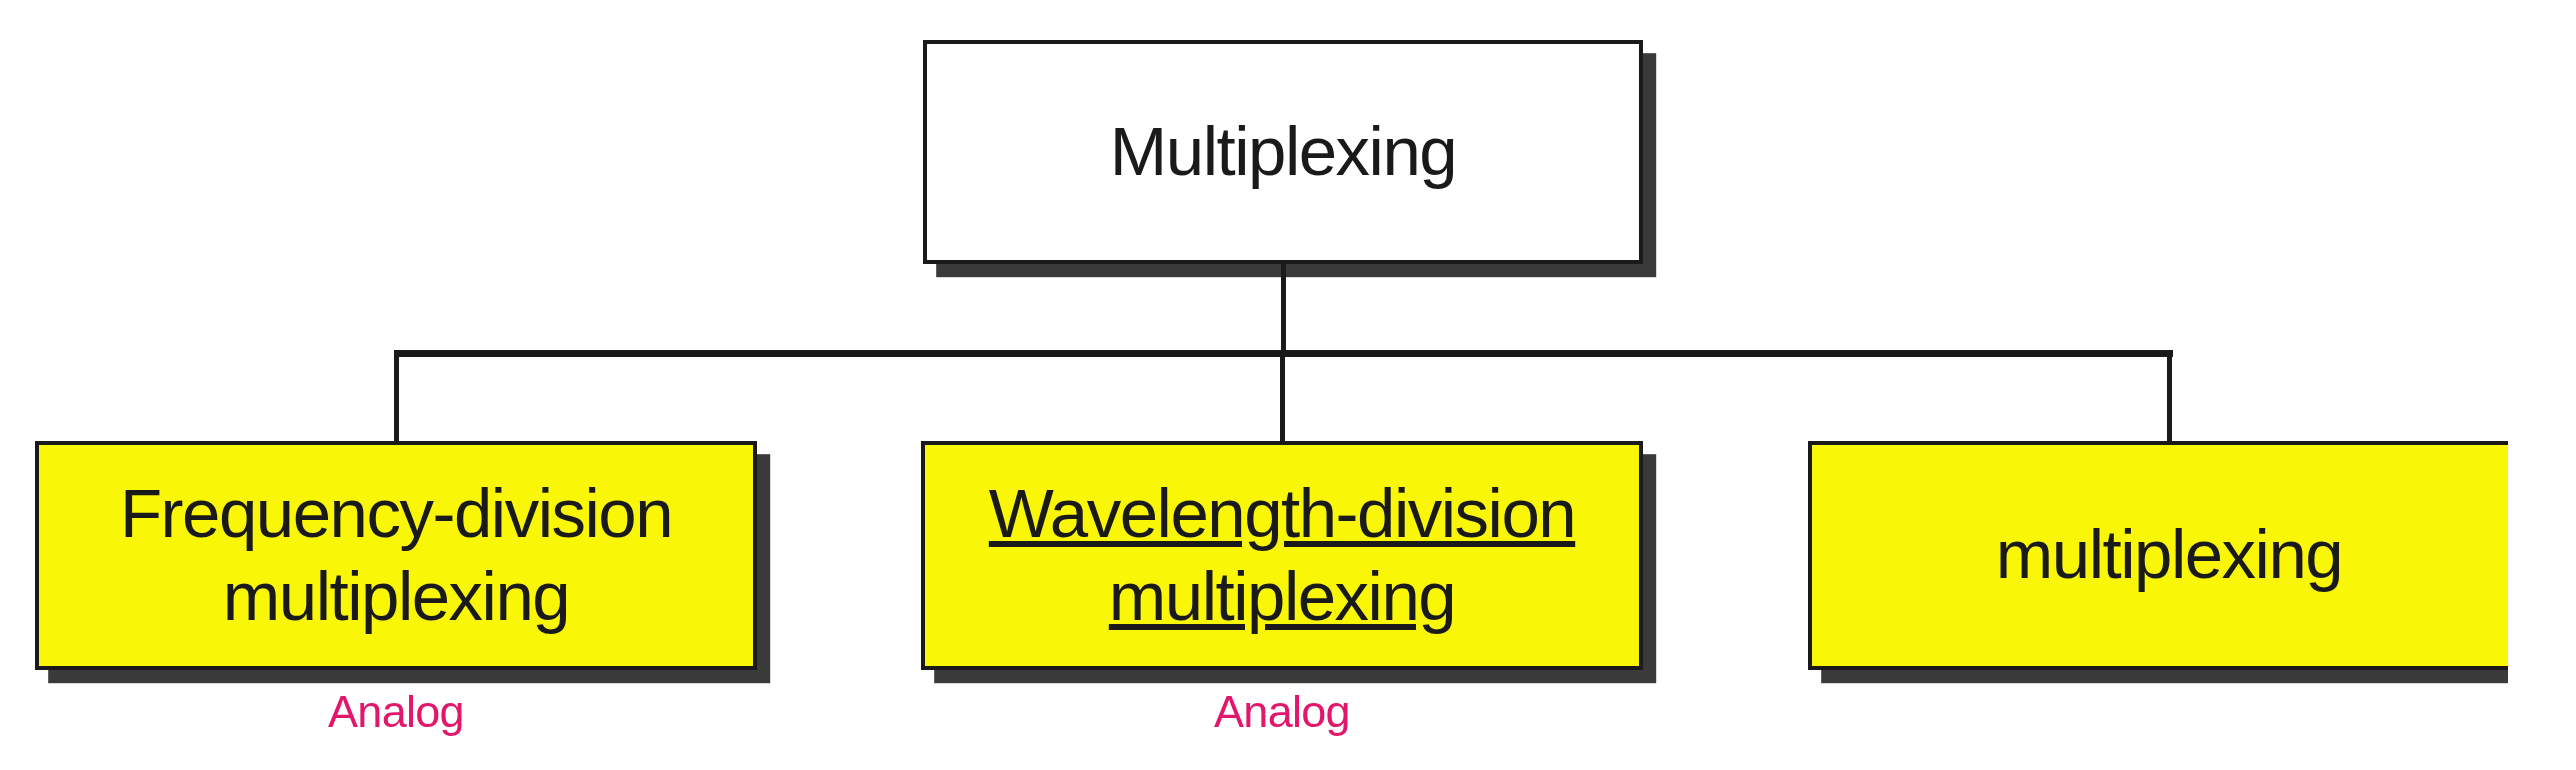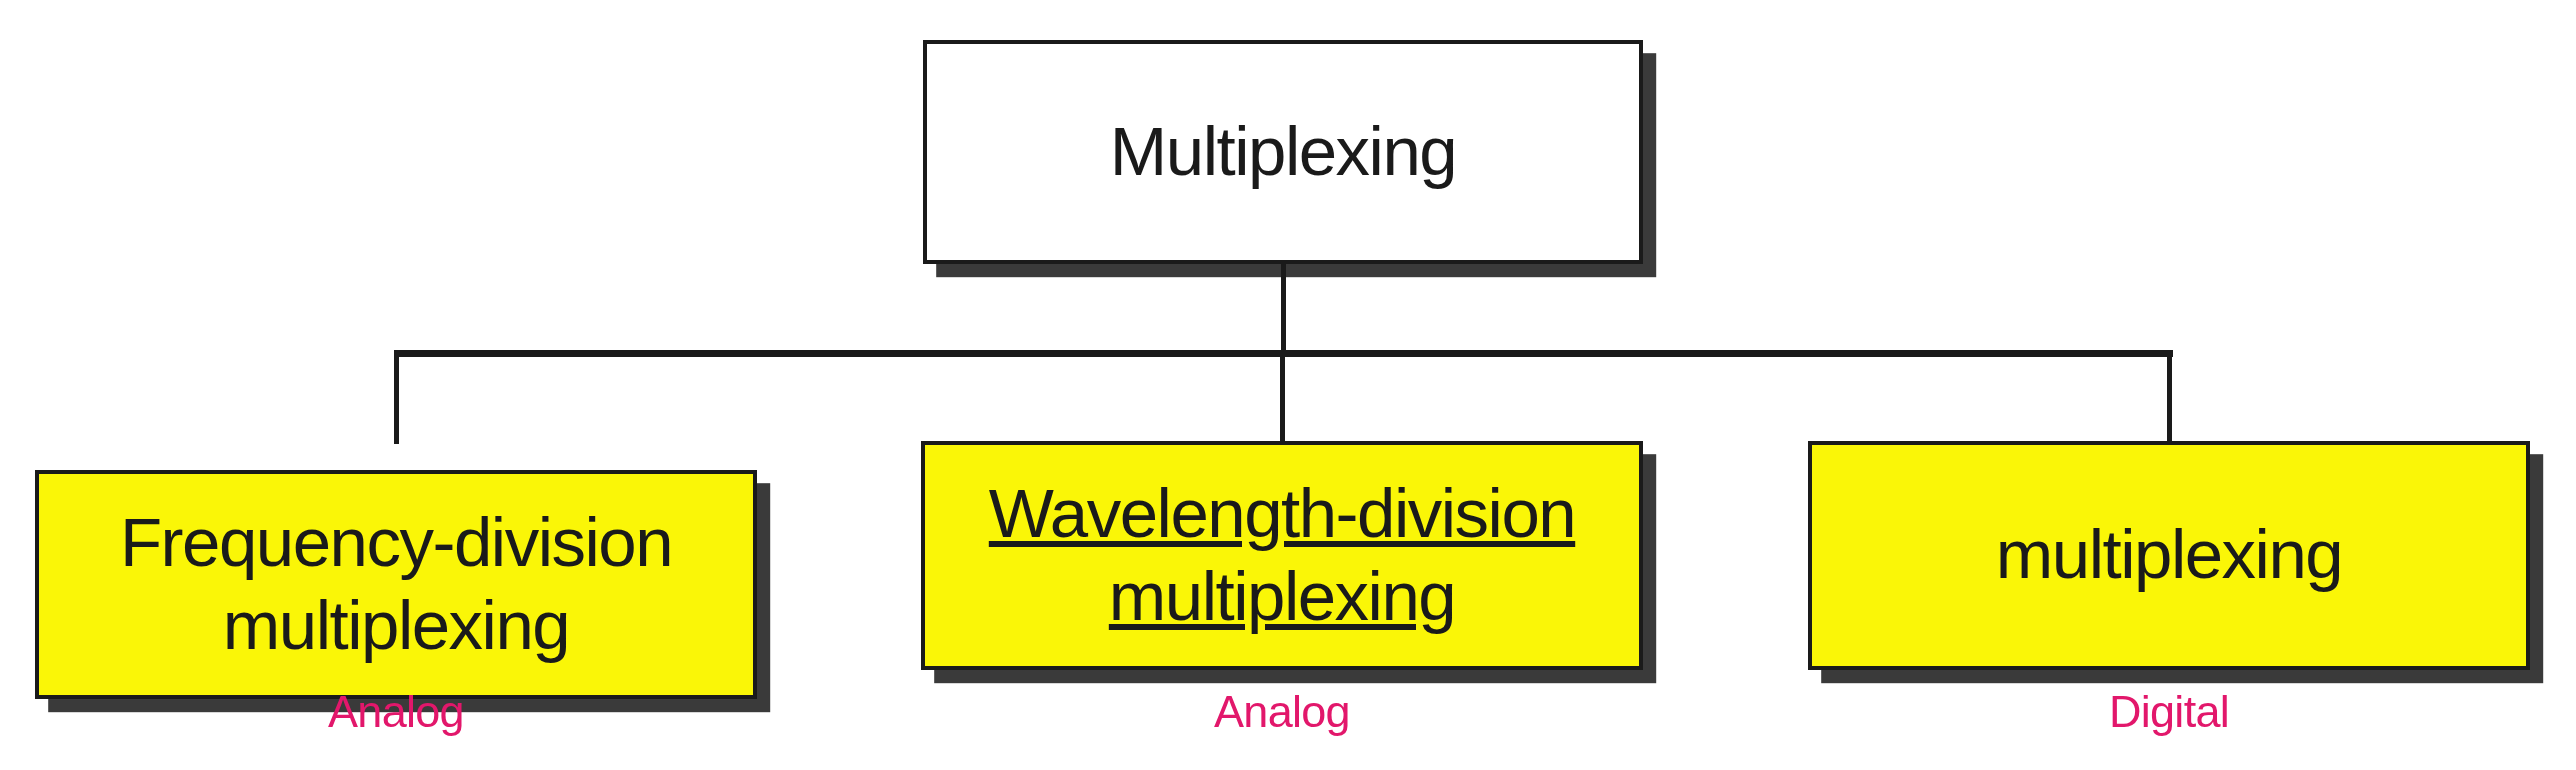--- a/index.html
+++ b/index.html
@@ -5,38 +5,37 @@
   :root{
     --bg:#ffffff; --border:#1a1a1a; --shadow:#3a3a3a;
     --leaf-fill:#faf607; --root-fill:#ffffff; --category:#e2176b; --text:#1a1a1a;
   }
   html,body{margin:0;padding:0;background:var(--bg);}
   #canvas{
     position:relative; width:2508px; height:770px; overflow:hidden;
     background:var(--bg);
     font-family:"Liberation Sans", sans-serif;
     color:var(--text);
-    padding-left:40px;
   }
   .node{
     position:absolute; box-sizing:border-box;
     border:4.4px solid var(--border);
     box-shadow:13.2px 13.2px 0 0 var(--shadow);
     display:flex; align-items:center; justify-content:center;
     text-align:center;
   }
   .node-root{
     left:923px; top:40px; width:720px; height:224px;
     background:var(--root-fill);
   }
   .node-leaf{
     top:441px; width:722px; height:229px;
     background:var(--leaf-fill);
   }
-  #leaf-fdm{left:35px;margin-top:29px;}
+  #leaf-fdm{left:35px;}
   #leaf-wdm{left:921px;text-decoration:underline;}
   #leaf-tdm{left:1808px;}
   .node-label{
     font-size:69px; line-height:1.2; letter-spacing:-1.5px;
     color:var(--text); white-space:nowrap;
   }
   .node-label .line{display:block;}
   .connector{position:absolute; background:var(--border);}
   .stem{left:1281px; top:263px; width:5.1px; height:90px;}
   .hbar{left:394px; top:350px; width:1779px; height:6.6px;}
@@ -83,16 +82,15 @@
   </div>
 
   <div class="node node-leaf" id="leaf-tdm">
     <span class="node-label">
       <span class="line">multiplexing</span>
     </span>
   </div>
 
   <div class="category-label" id="cat-fdm">Analog</div>
   <div class="category-label" id="cat-wdm">Analog</div>
-  <div class="category-label" id="cat-tdm">Digital</div>
 
 </div>
 
 
 </body></html>

